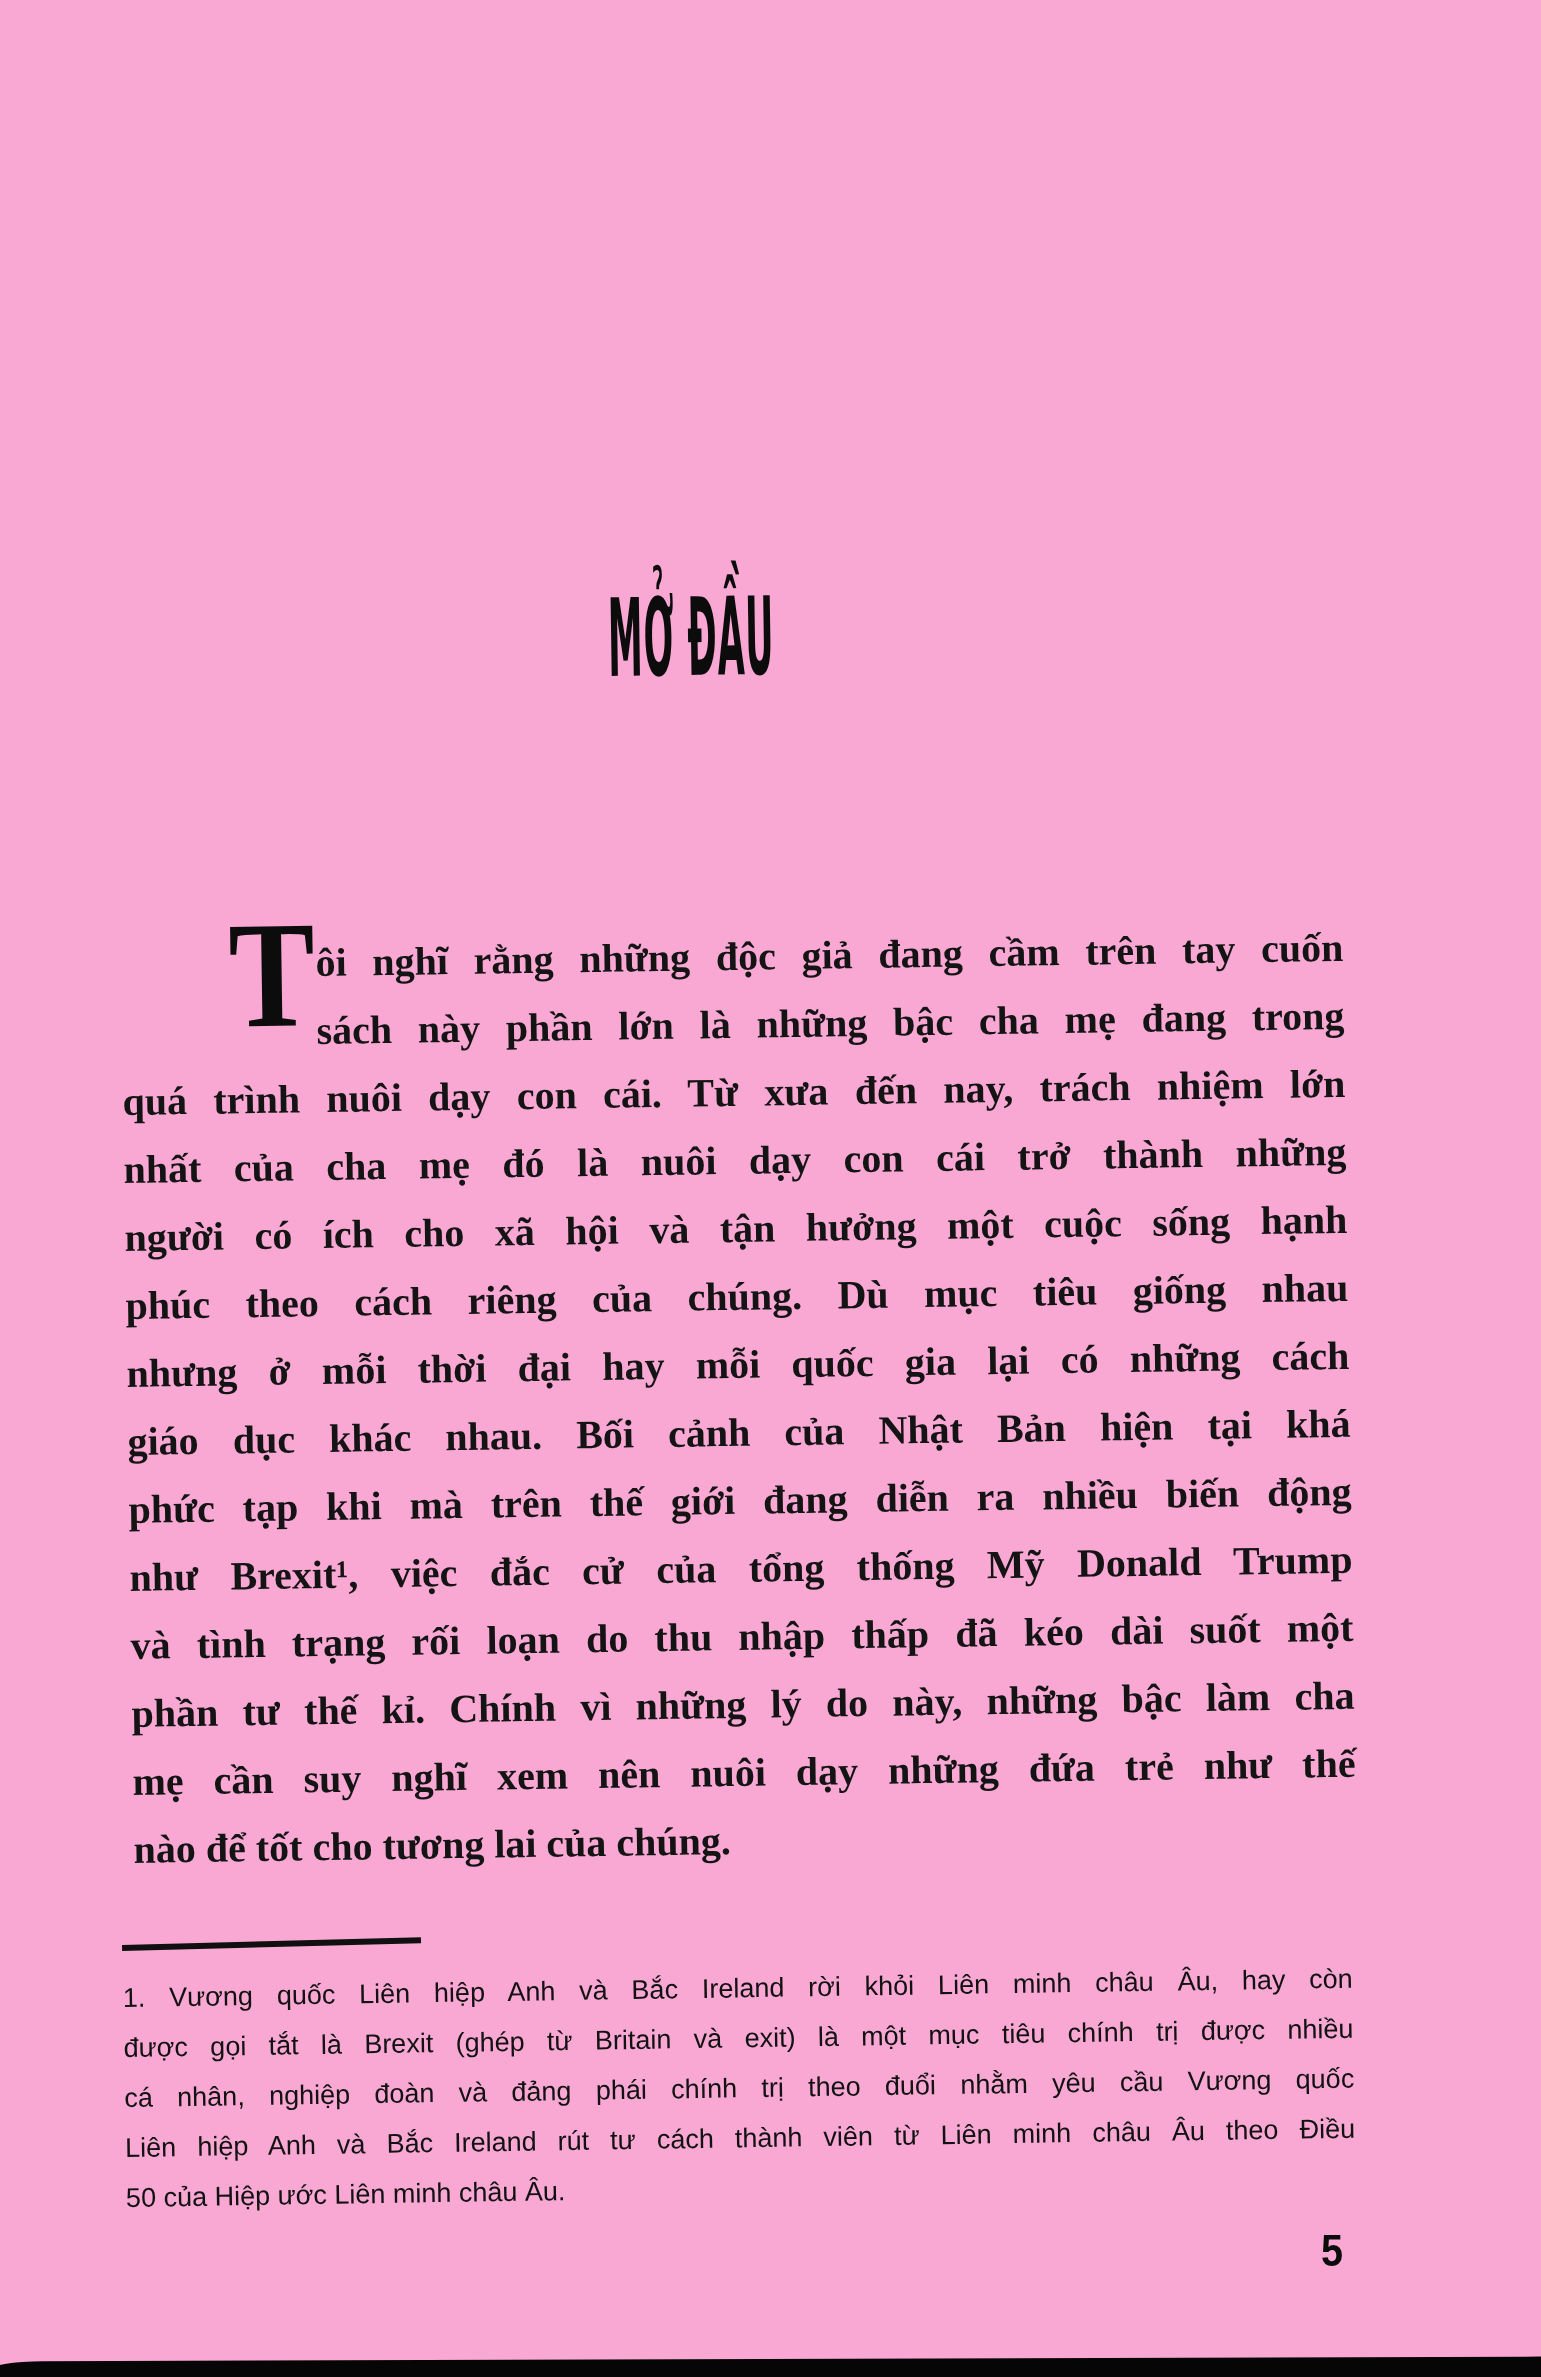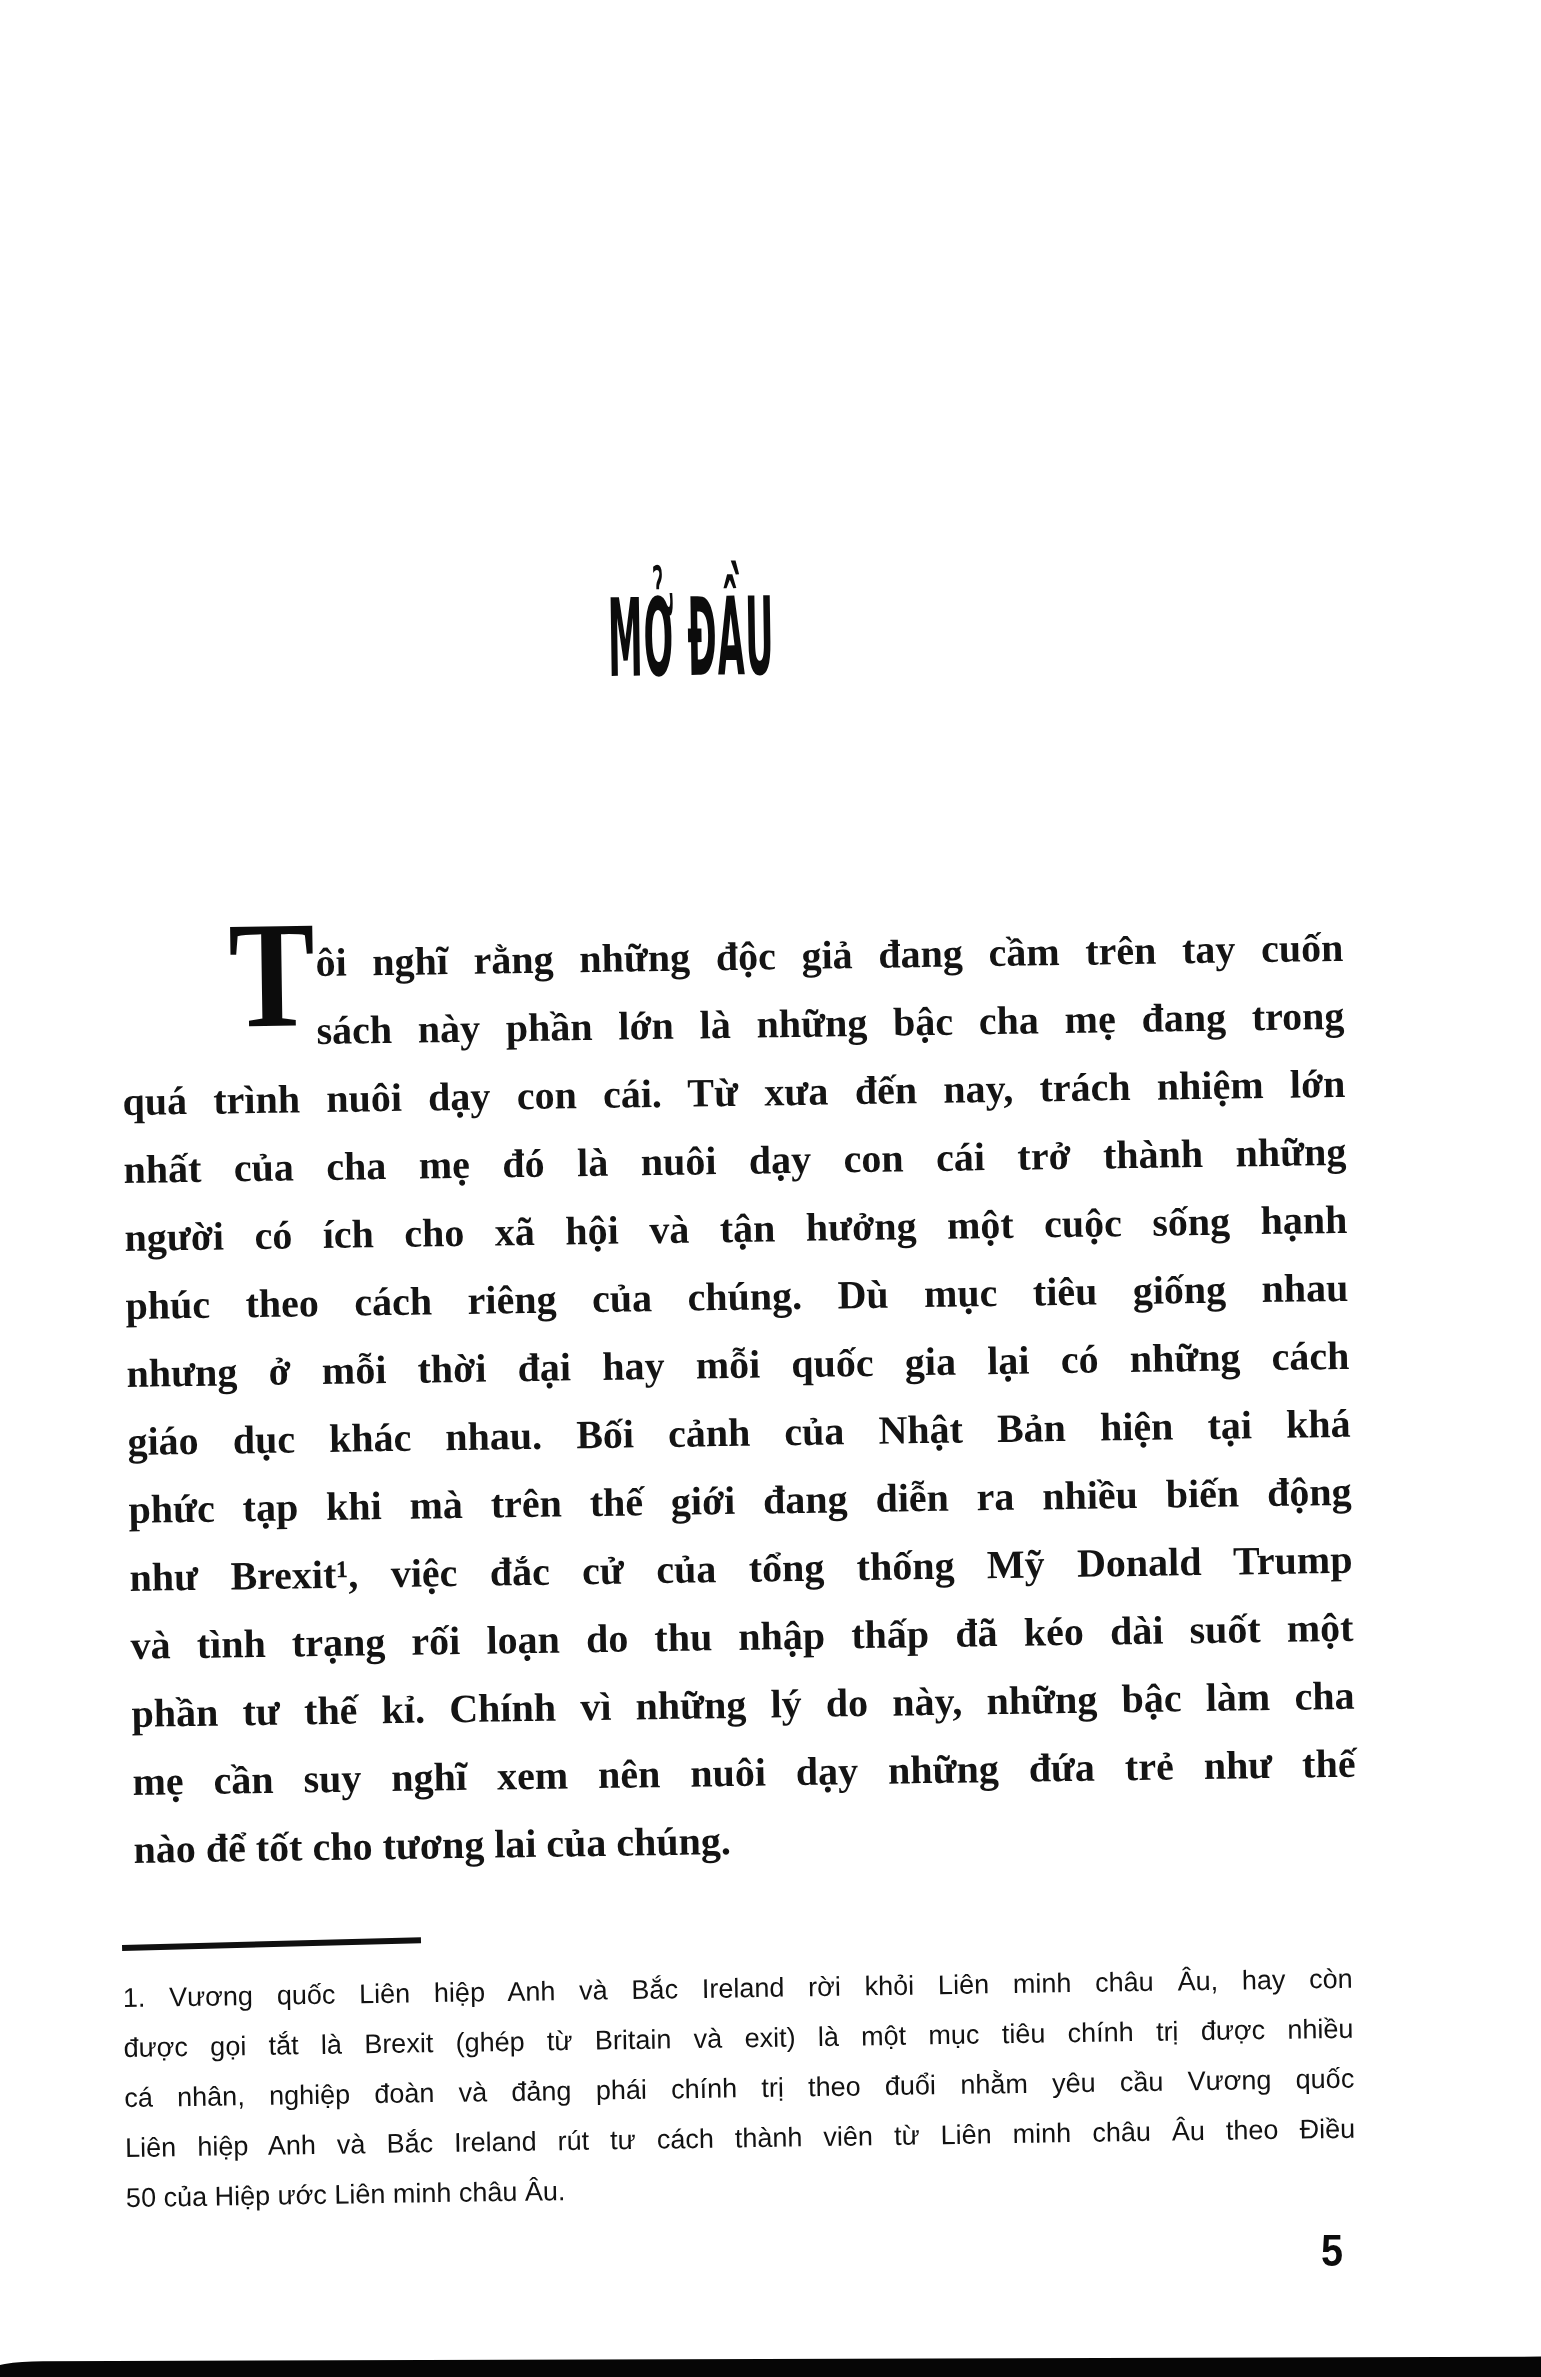--- a/index.html
+++ b/index.html
@@ -1,19 +1,19 @@
 <!DOCTYPE html>
 <html style="font-size:14.5px"><head>
 <meta charset="utf-8">
 <style>
   html,body{margin:0;padding:0;background:#e8e8e8;}
   .page{
     position:relative;
     width:1542px;height:2377px;
-    background:#ffffff;
+    background:#f9a8d4;
     overflow:hidden;
     color:#111;
   }
   
   .title-wrap{
     position:absolute;left:493px;top:579px;width:362px;
     text-align:center;
     transform:rotate(-0.8deg);
   }
   .title-inner{

